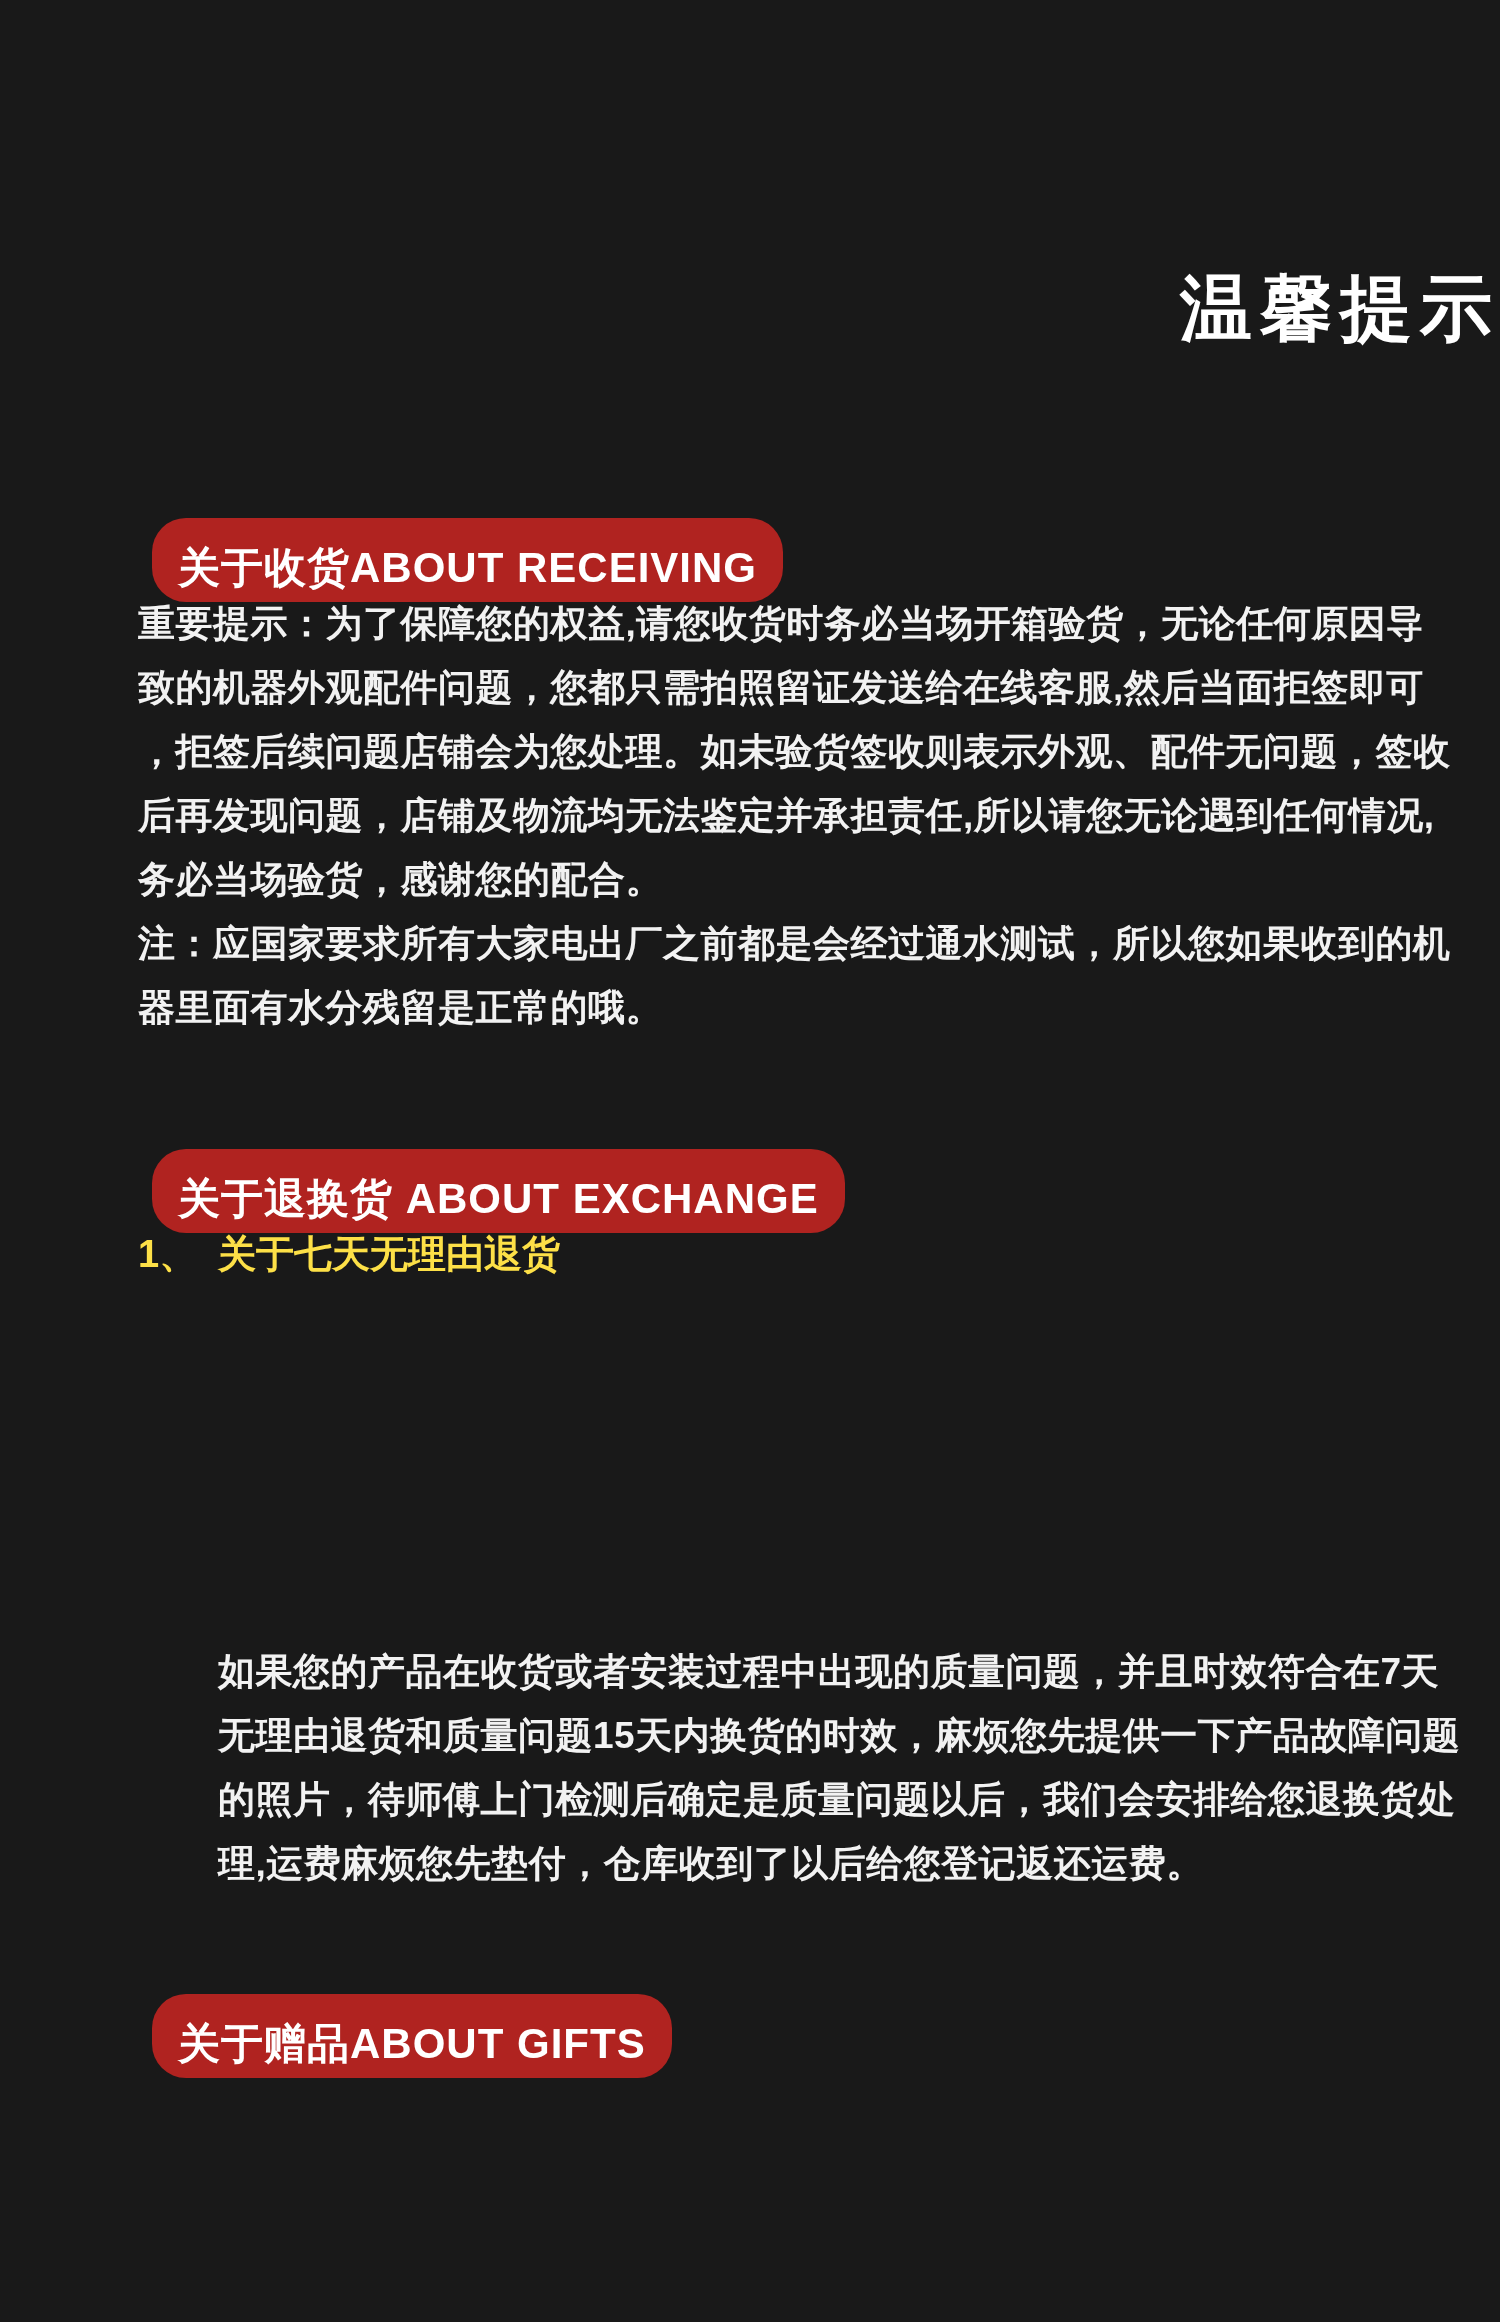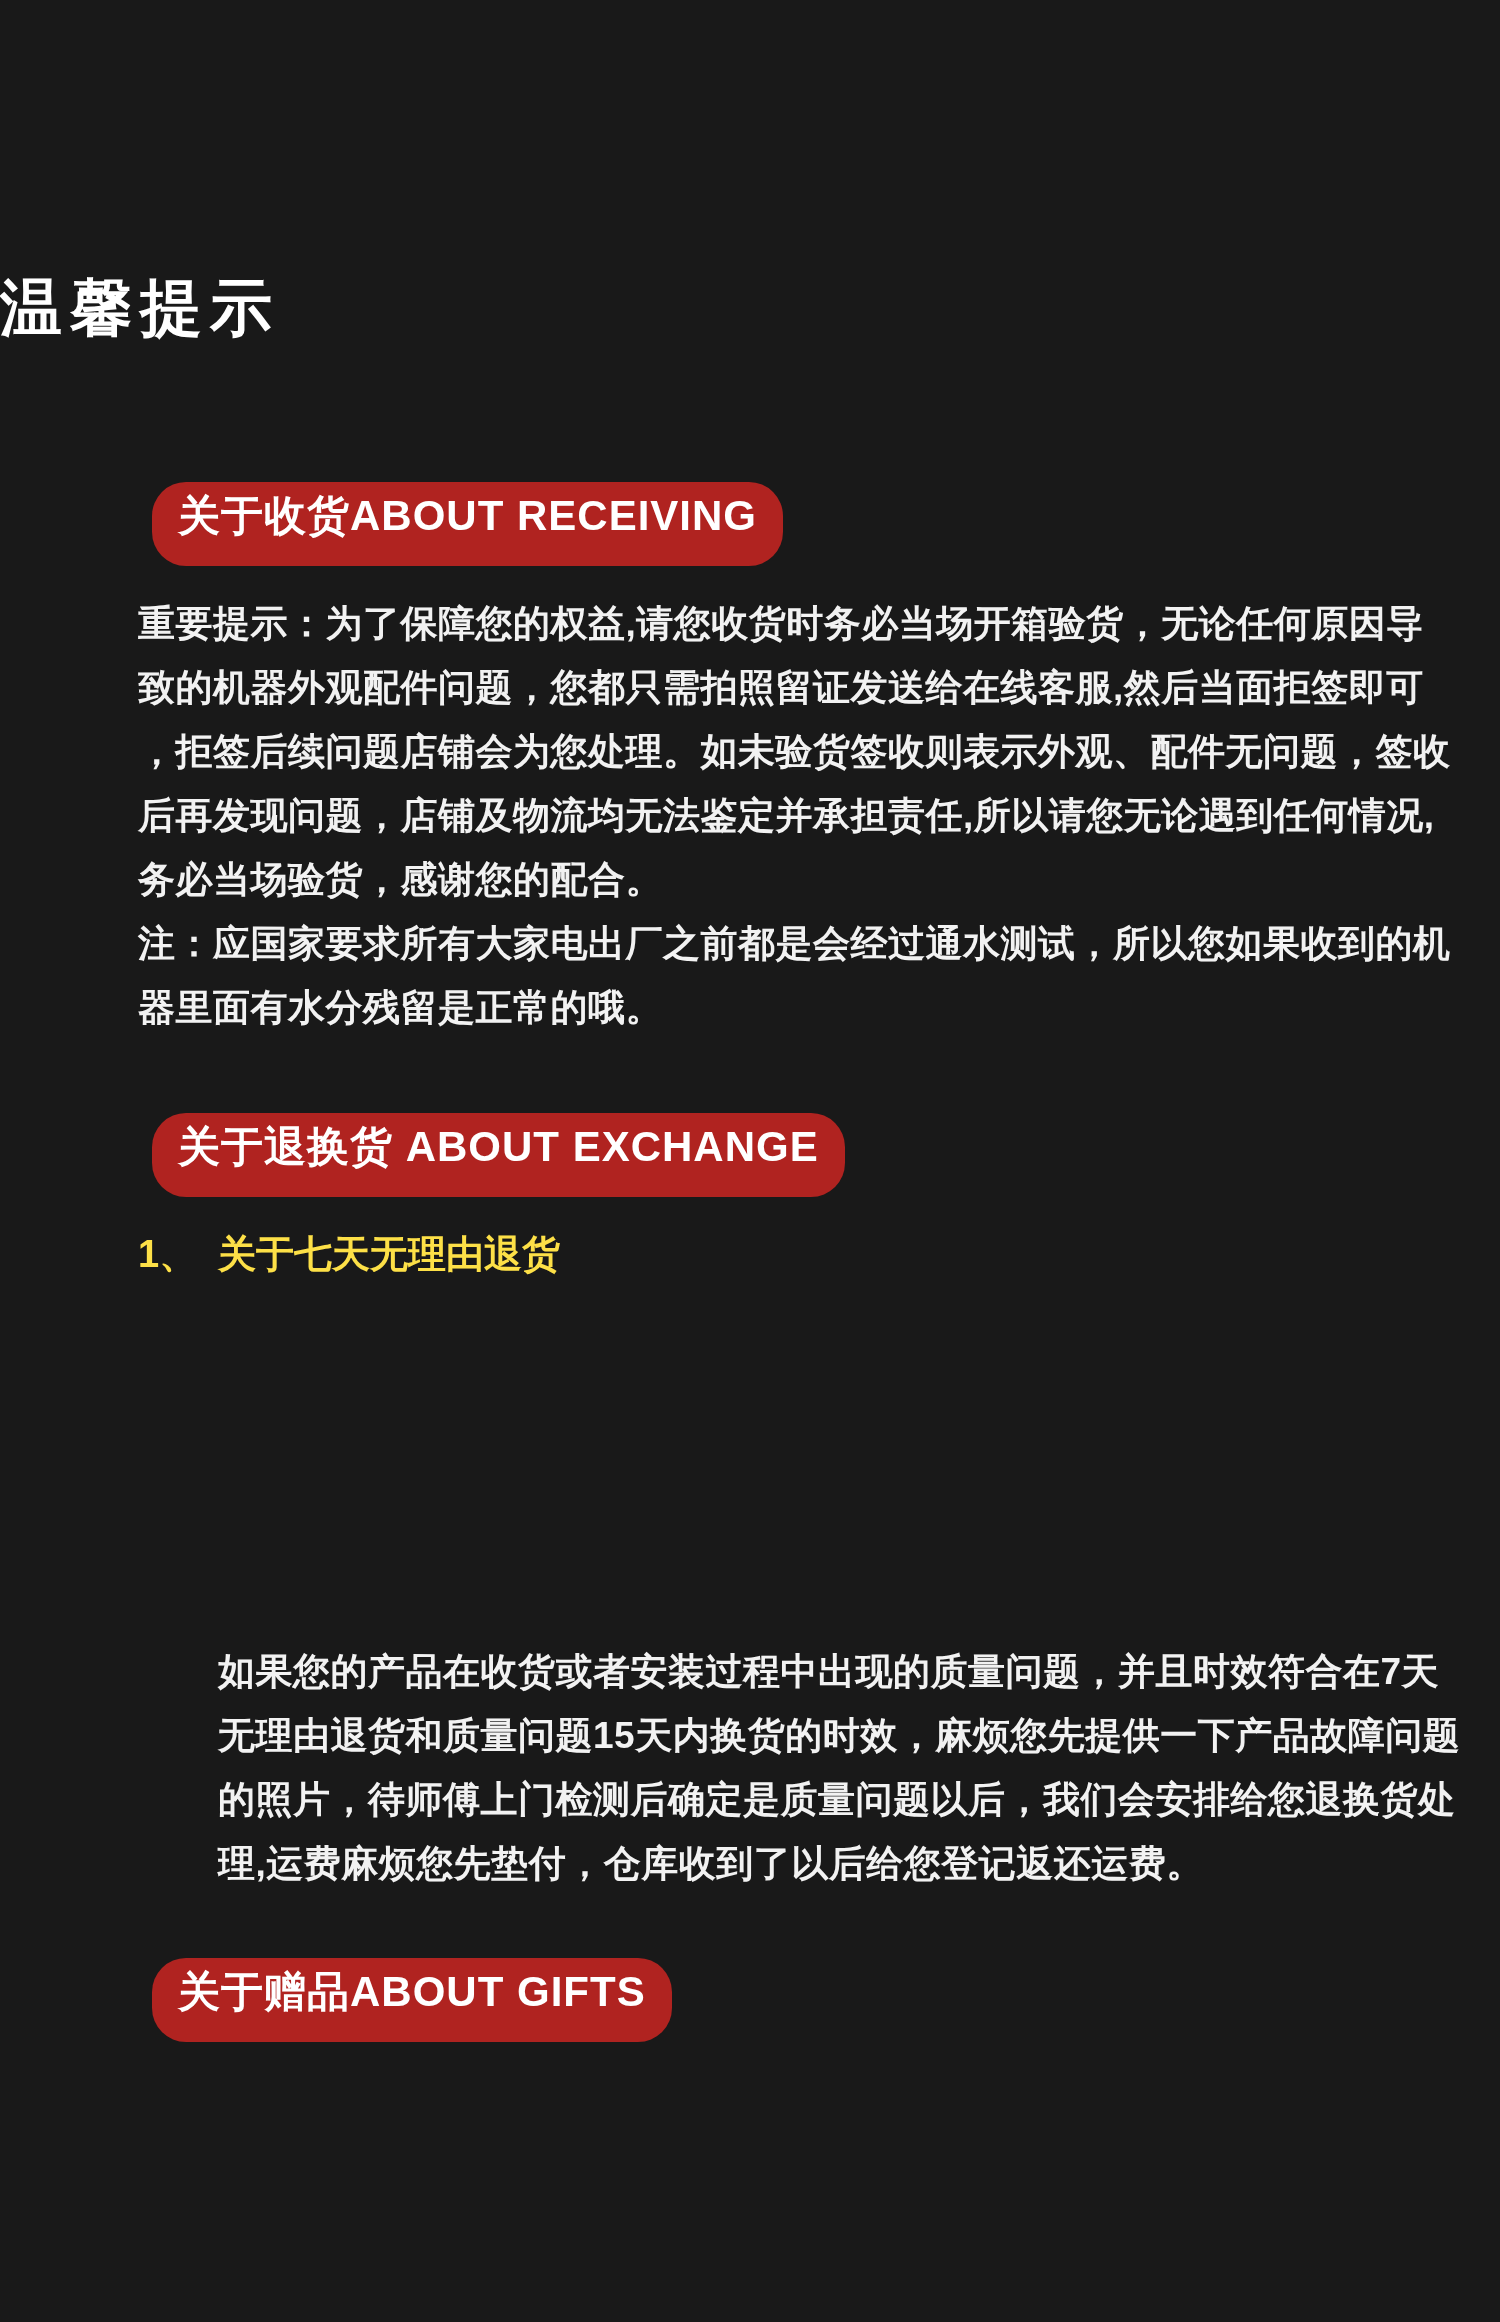--- a/index.html
+++ b/index.html
@@ -14,42 +14,43 @@
     background: #191919;
     overflow: hidden;
     font-family: "Liberation Sans", "DejaVu Sans", sans-serif;
     color: #f5f5f5;
   }
   .page-title {
     position: absolute;
     top: 256px;
     left: 0;
     width: 100%;
-    text-align: left;
-    font-size: 62px;
+    text-align: right;
+    font-size: 72px;
     line-height: 104px;
     font-weight: 800;
     letter-spacing: 8px;
     color: #ffffff;
     white-space: nowrap;
   }
   .badge {
     position: absolute;
     left: 152px;
     height: 84px;
     line-height: 68px;
-    padding: 0 26px;
+    padding: 16px 26px;
     border-radius: 34px;
     background: #b02320;
     color: #ffffff;
     font-size: 42px;
     font-weight: 700;
     letter-spacing: 1px;
     white-space: nowrap;
     box-sizing: border-box;
+    margin-top: 36px;
   }
   .badge-receiving { top: 482px; }
   .badge-exchange  { top: 1113px; }
   .badge-gifts     { top: 1958px; }
   .body-text {
     position: absolute;
     left: 138px;
     font-size: 37px;
     line-height: 64px;
     font-weight: 700;

